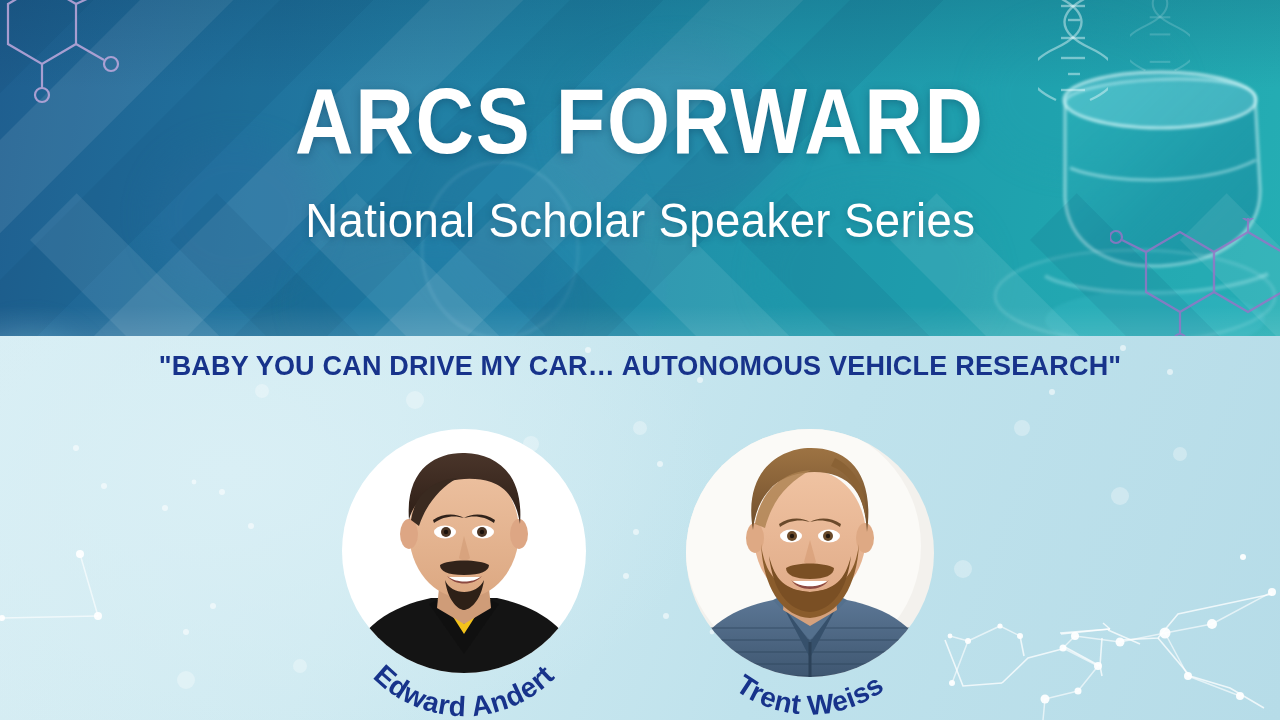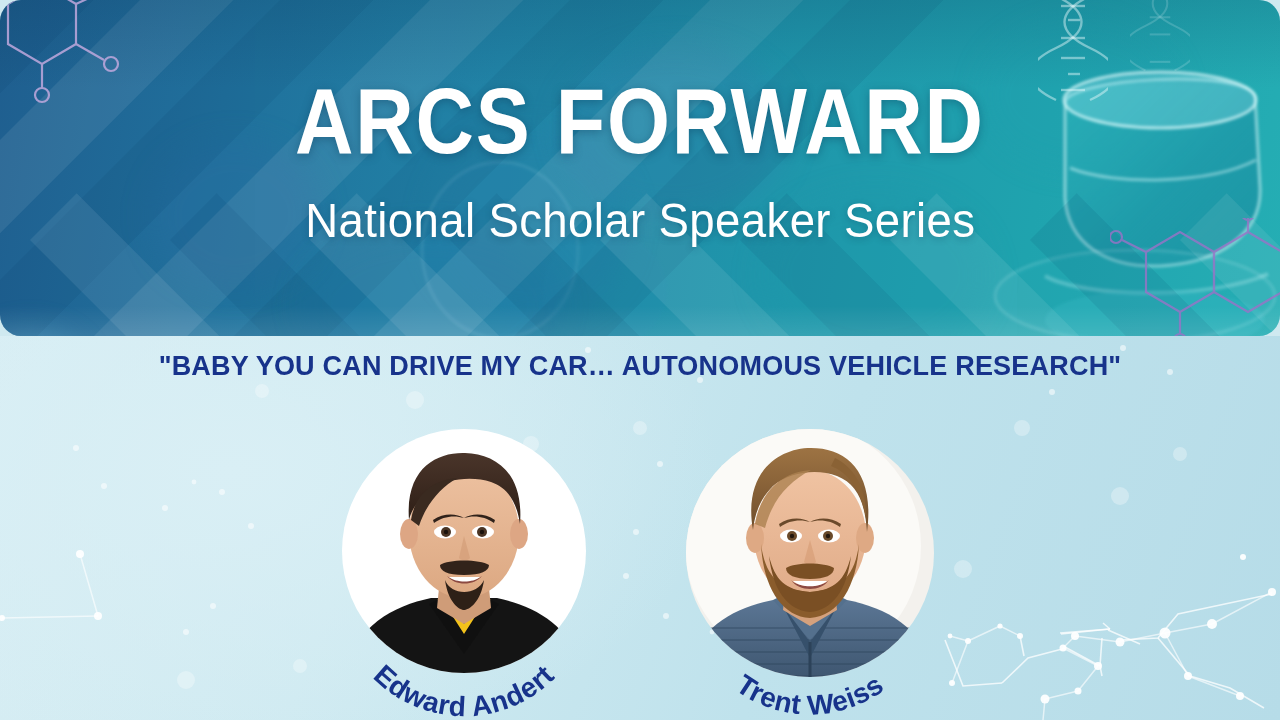--- a/index.html
+++ b/index.html
@@ -8,21 +8,20 @@
     font-family:"Liberation Sans", sans-serif;
     background:#cfe9f0;
   }
   #stage { position:relative; width:1280px; height:720px; overflow:hidden; }
 
   
   .banner {
     position:absolute; left:0; top:0; width:1280px; height:336px;
     overflow:hidden;
     background:linear-gradient(100deg,#1f5e8f 0%, #20709c 18%, #2183a6 38%, #1f96ab 60%, #1fa3ae 80%, #25aeb4 100%);
-    border-radius:21px;
   }
   
   .banner-photo { position:absolute; inset:0; }
   .blob { position:absolute; border-radius:50%; filter:blur(14px); }
   .glass { position:absolute; filter:blur(1.5px); }
 
   
   .chevrons { position:absolute; inset:-40px -40px; opacity:.95; }
   .chev {
     position:absolute; height:1000px; width:66px;

